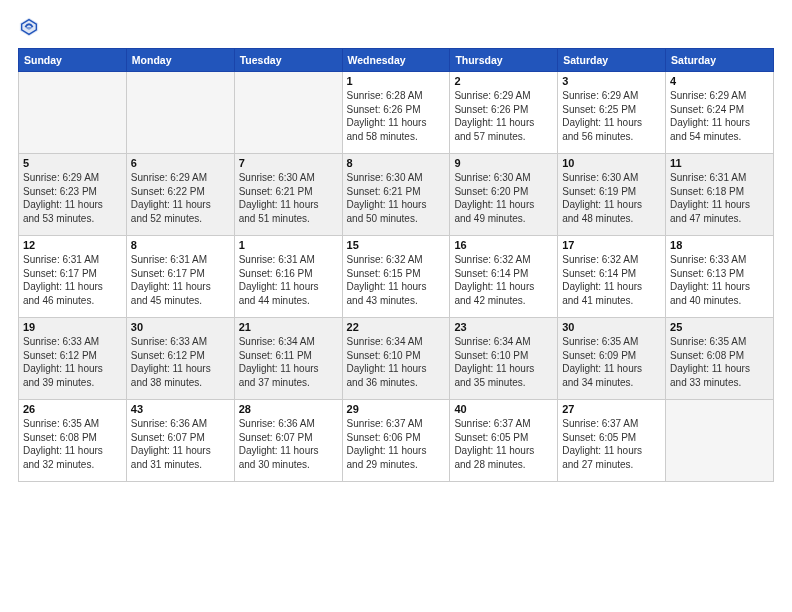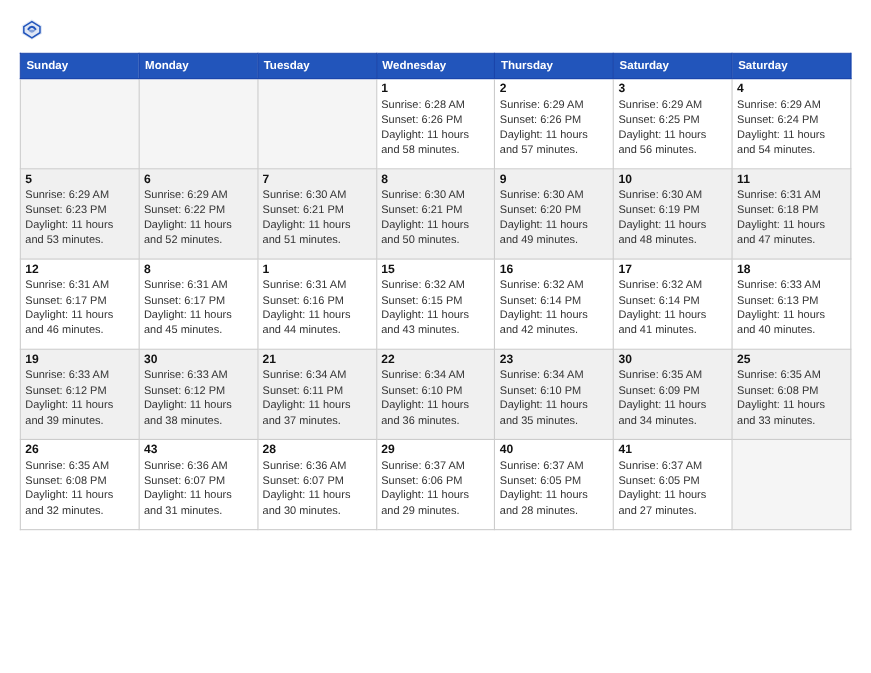--- a/index.html
+++ b/index.html
@@ -344,21 +344,21 @@
 and 29 minutes.</div>
           </td>
           <td>
             <div class="day-num">40</div>
             <div class="day-info" style="white-space: pre-line;">Sunrise: 6:37 AM
 Sunset: 6:05 PM
 Daylight: 11 hours
 and 28 minutes.</div>
           </td>
           <td>
-            <div class="day-num">41</div>
+            <div class="day-num">27</div>
             <div class="day-info" style="white-space: pre-line;">Sunrise: 6:37 AM
 Sunset: 6:05 PM
 Daylight: 11 hours
 and 27 minutes.</div>
           </td>
           <td class="empty"></td>
         </tr>
       </tbody>
   </table>
 </div>

